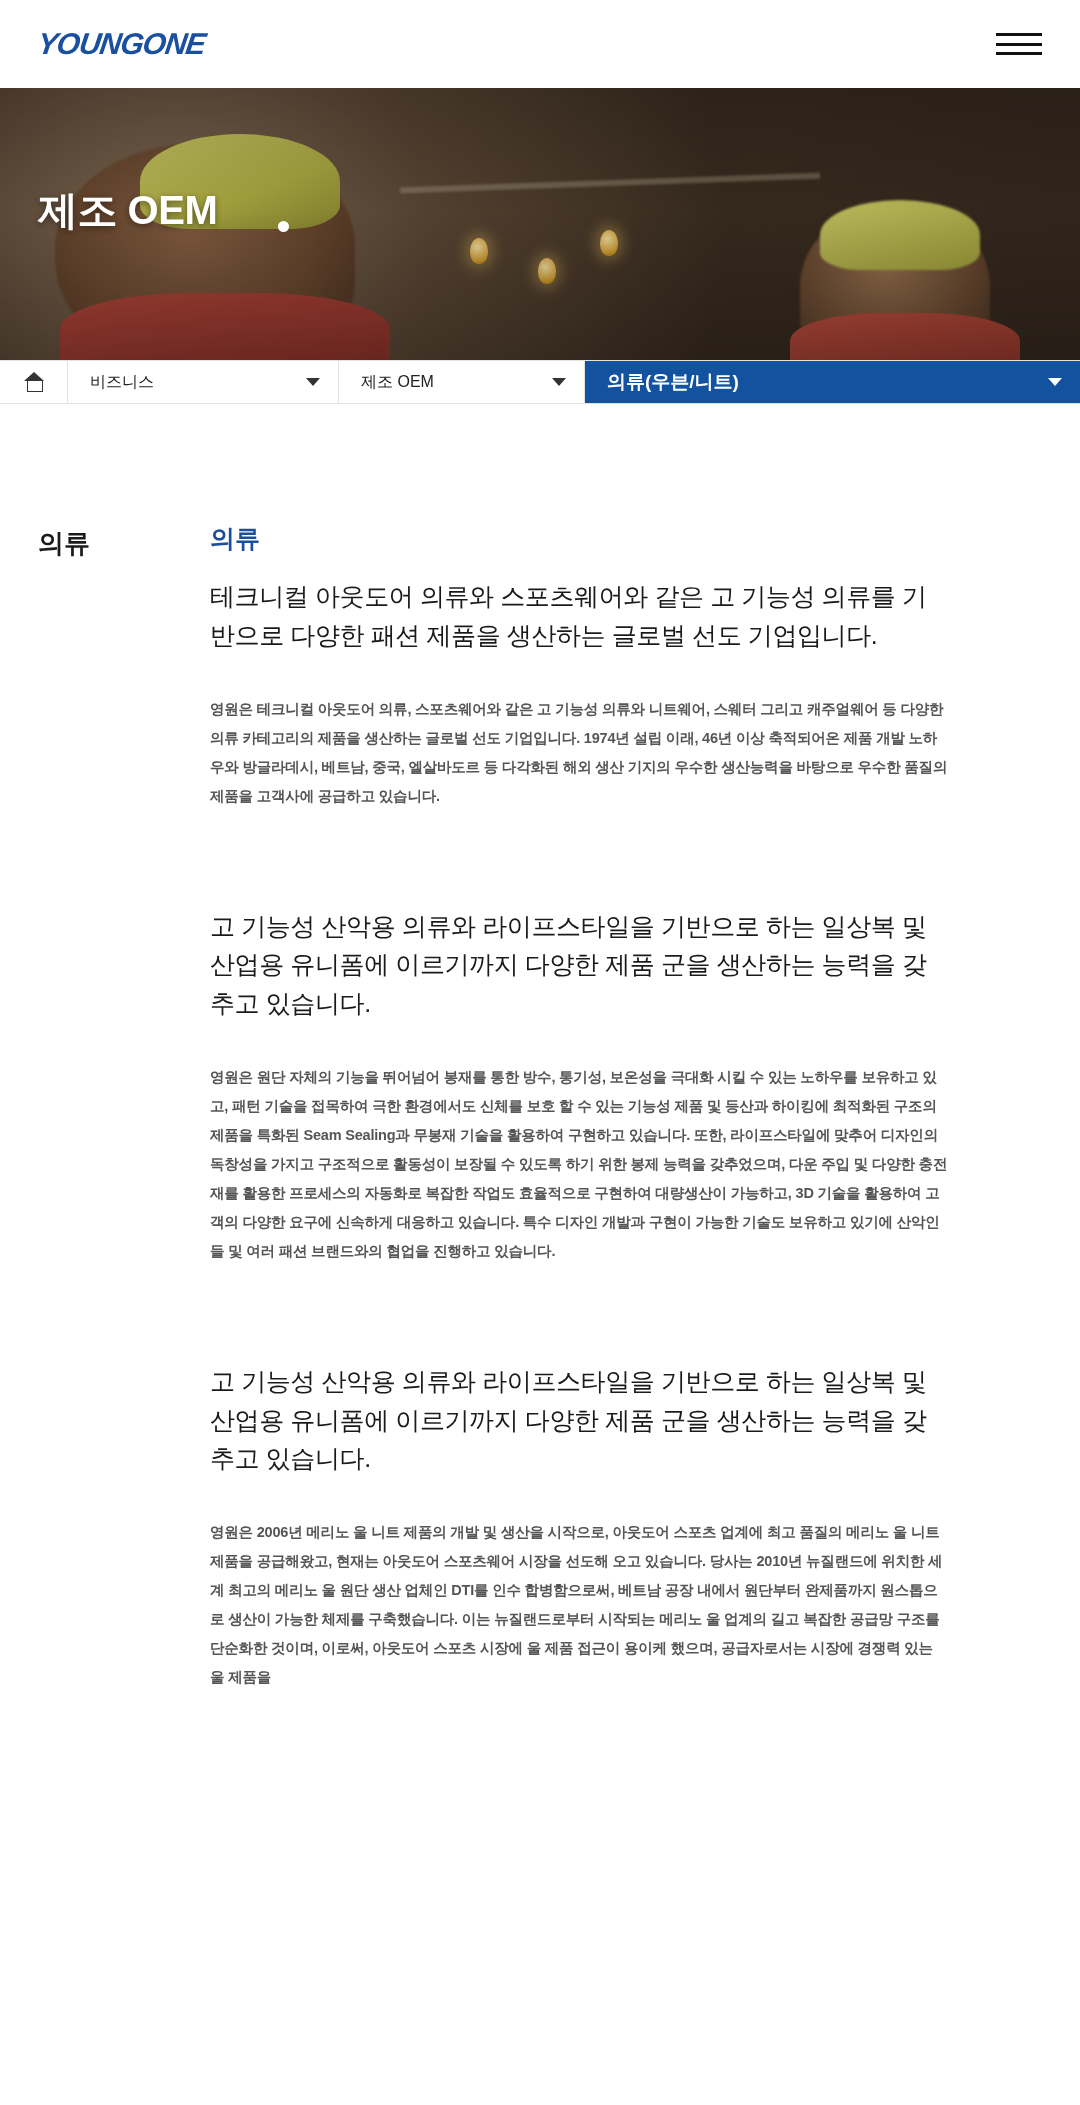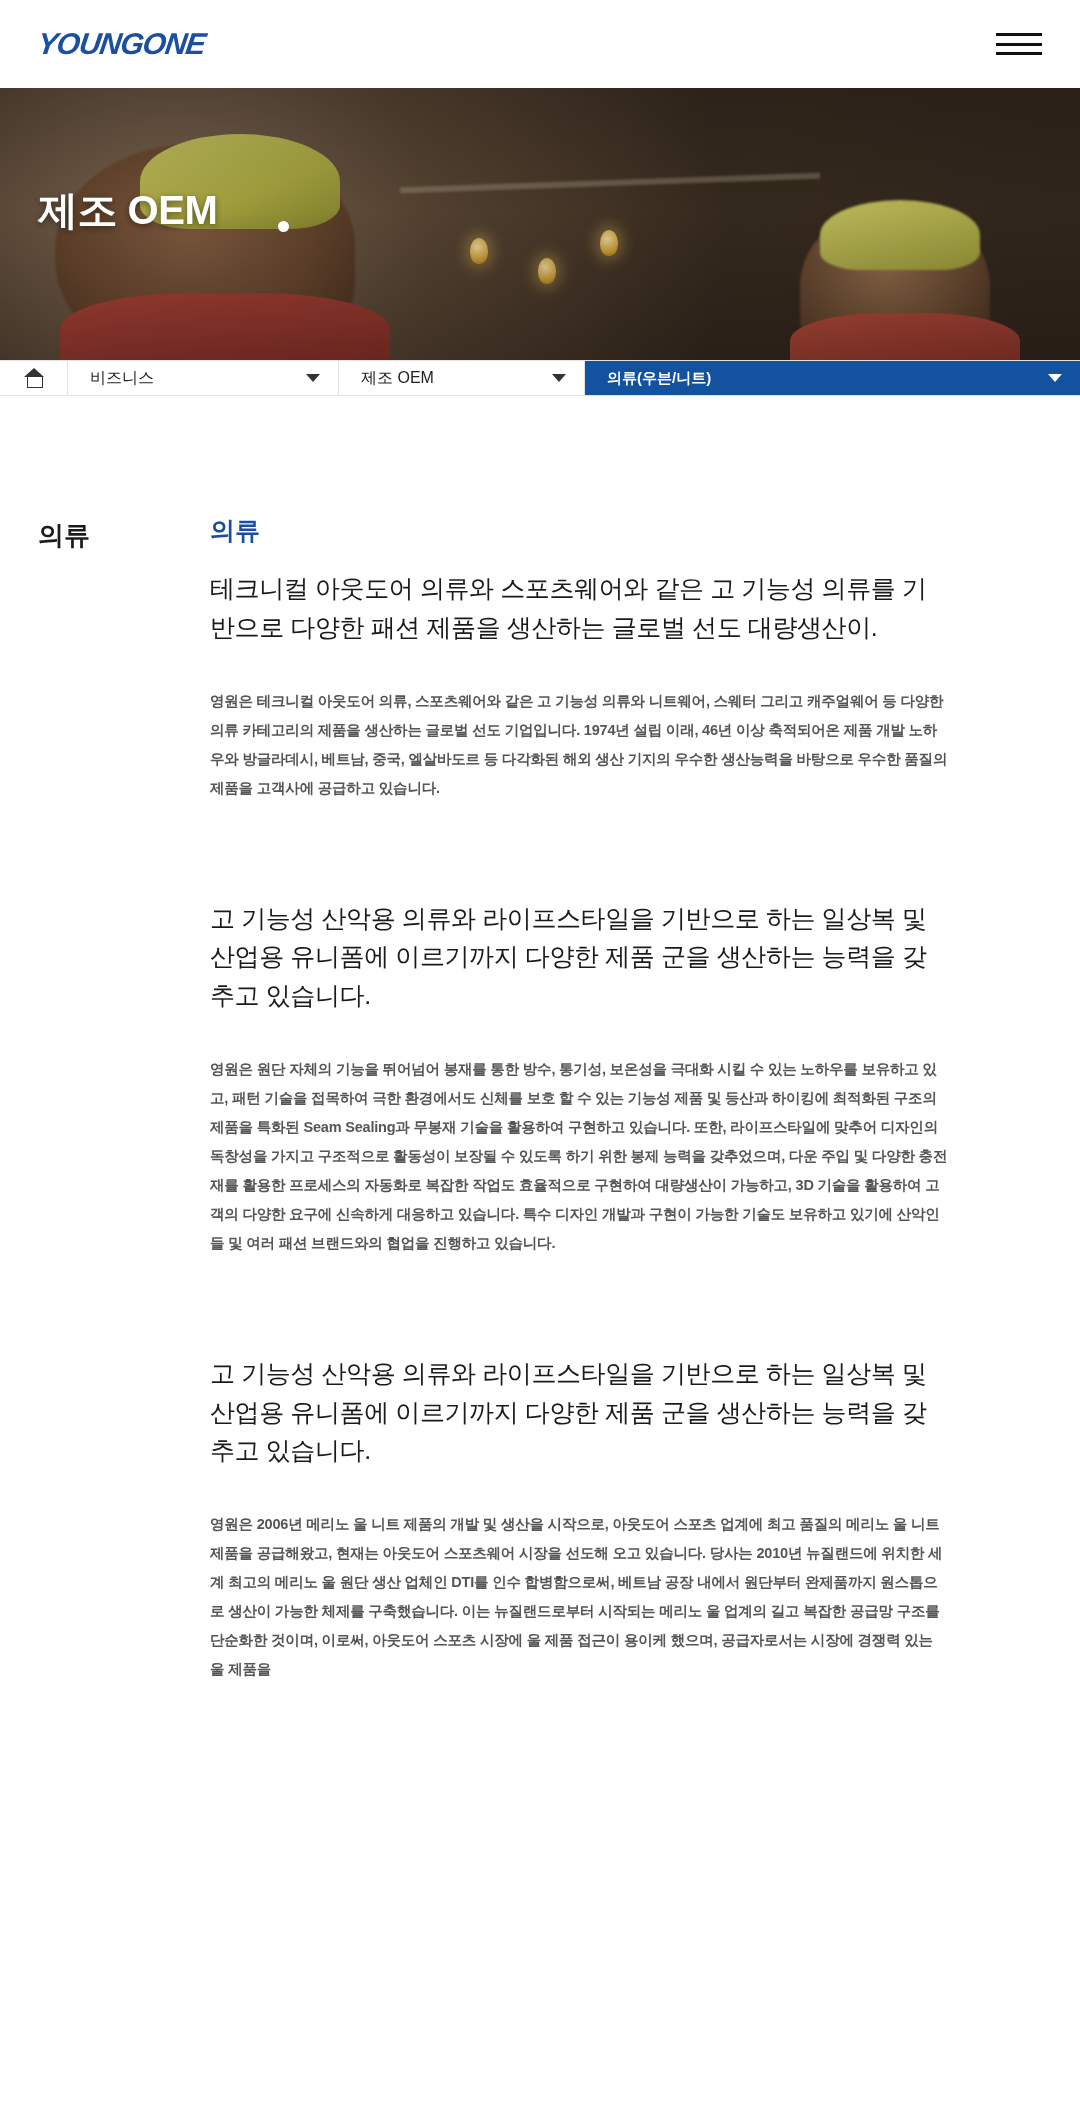--- a/index.html
+++ b/index.html
@@ -144,21 +144,21 @@
     top: 133px;
     width: 11px; height: 11px;
     border-radius: 50%;
     background: #ffffff;
   }
 
   
   .crumbbar {
     display: flex;
     width: 100%;
-    height: 36px;
+    height: 44px;
     border-bottom: 1px solid #e2e2e2;
     border-top: 1px solid #e2e2e2;
     background: #ffffff;
   }
   .crumb-home {
     width: 68px;
     display: flex;
     align-items: center;
     justify-content: center;
     border-right: 1px solid #e2e2e2;
@@ -192,21 +192,21 @@
     cursor: pointer;
   }
   .crumb-1 { width: 271px; }
   .crumb-2 { width: 246px; }
   .crumb-3 {
     flex: 1;
     background: #12529e;
     color: #ffffff;
     font-weight: bold;
     border-right: none;
-    font-size: 15px;
+    font-size: 19px;
   }
   .caret {
     width: 0; height: 0;
     border-left: 7px solid transparent;
     border-right: 7px solid transparent;
     border-top: 8px solid #333333;
   }
   .crumb-3 .caret { border-top-color: #ffffff; }
 
   
@@ -295,21 +295,21 @@
   </div>
 </div>
 
 <div class="content">
   <div class="side-title">의류</div>
 
   <div class="main-col">
 
     <div class="section">
       <div class="sec-kicker">의류</div>
-      <div class="sec-lead">테크니컬 아웃도어 의류와 스포츠웨어와 같은 고 기능성 의류를 기반으로 다양한 패션 제품을 생산하는 글로벌 선도 대량생산이.</div>
+      <div class="sec-lead">테크니컬 아웃도어 의류와 스포츠웨어와 같은 고 기능성 의류를 기반으로 다양한 패션 제품을 생산하는 글로벌 선도 기업입니다.</div>
       <div class="sec-body">영원은 테크니컬 아웃도어 의류, 스포츠웨어와 같은 고 기능성 의류와 니트웨어, 스웨터 그리고 캐주얼웨어 등 다양한 의류 카테고리의 제품을 생산하는 글로벌 선도 기업입니다. 1974년 설립 이래, 46년 이상 축적되어온 제품 개발 노하우와 방글라데시, 베트남, 중국, 엘살바도르 등 다각화된 해외 생산 기지의 우수한 생산능력을 바탕으로 우수한 품질의 제품을 고객사에 공급하고 있습니다.</div>
     </div>
 
     <div class="section">
       <div class="sec-lead">고 기능성 산악용 의류와 라이프스타일을 기반으로 하는 일상복 및 산업용 유니폼에 이르기까지 다양한 제품 군을 생산하는 능력을 갖추고 있습니다.</div>
       <div class="sec-body">영원은 원단 자체의 기능을 뛰어넘어 봉재를 통한 방수, 통기성, 보온성을 극대화 시킬 수 있는 노하우를 보유하고 있고, 패턴 기술을 접목하여 극한 환경에서도 신체를 보호 할 수 있는 기능성 제품 및 등산과 하이킹에 최적화된 구조의 제품을 특화된 Seam Sealing과 무봉재 기술을 활용하여 구현하고 있습니다.
 또한, 라이프스타일에 맞추어 디자인의 독창성을 가지고 구조적으로 활동성이 보장될 수 있도록 하기 위한 봉제 능력을 갖추었으며, 다운 주입 및 다양한 충전재를 활용한 프로세스의 자동화로 복잡한 작업도 효율적으로 구현하여 대량생산이 가능하고, 3D 기술을 활용하여 고객의 다양한 요구에 신속하게 대응하고 있습니다. 특수 디자인 개발과 구현이 가능한 기술도 보유하고 있기에 산악인들 및 여러 패션 브랜드와의 협업을 진행하고 있습니다.</div>
     </div>
 
     <div class="section">

